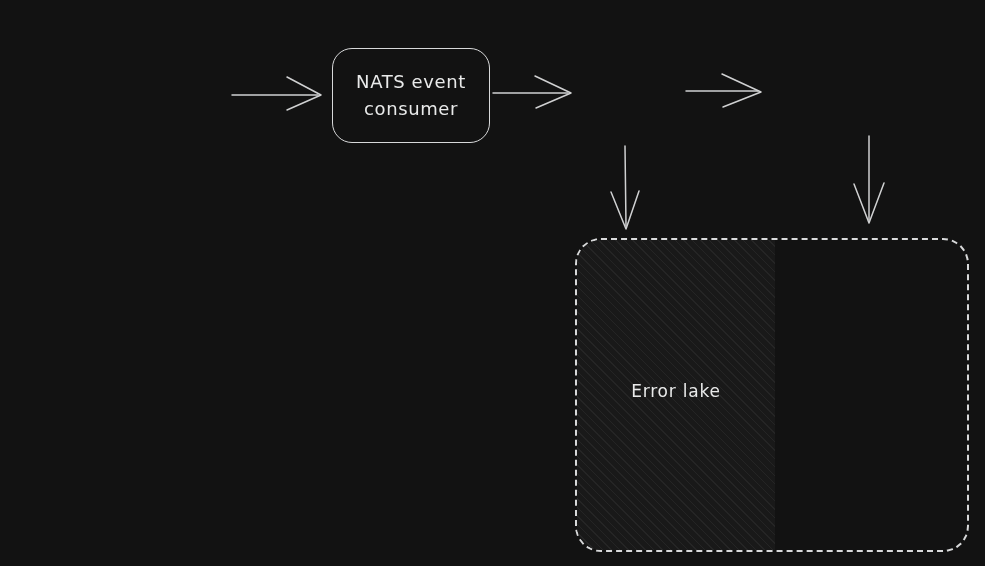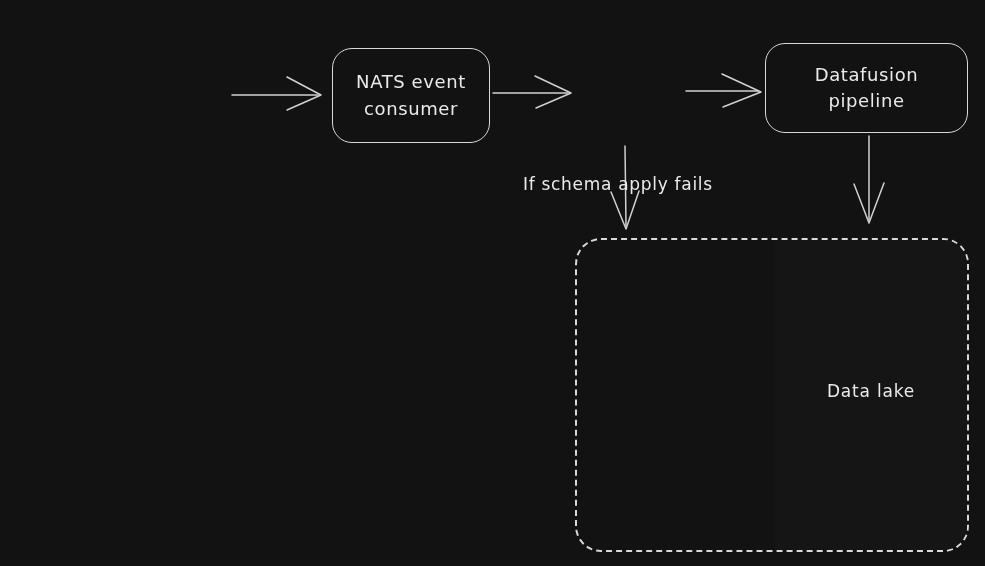--- a/index.html
+++ b/index.html
@@ -117,27 +117,24 @@
 <body>
 
 <div id="canvas">
 
 
   <div class="node node-solid" id="n-nats" style="left:332px; top:48px; width:158px; height:95px; border-radius:20px;">
     <span class="node-label">NATS event consumer</span>
   </div>
 
 
-  <div class="node node-solid" id="n-datafusion" style="left:765px; top:43px; width:203px; height:90px; border-radius:20px;">
-    <span class="node-label">Datafusion pipeline</span>
-  </div>
 
   <div id="lake-container" style="left:575px; top:238px; width:394px; height:314px;">
-    <div class="lake-half" id="data-lake">
-      <span class="lake-label">Data lake</span>
+    <div class="lake-half" id="error-lake">
+      <span class="lake-label">Error lake</span>
     </div>
   </div>
 
   <svg class="edge" style="left:0; top:0; width:985px; height:566px;">
     <path d="M232,95 L318,95"></path>
     <path d="M287,77 L321,95 L287,110"></path>
   </svg>
 
   <svg class="edge" style="left:0; top:0; width:985px; height:566px;">
     <path d="M493,93 L568,93"></path>
@@ -152,15 +149,14 @@
   <svg class="edge" style="left:0; top:0; width:985px; height:566px;">
     <path d="M625,146 L626,226"></path>
     <path d="M611,192 L626,229 L639,191"></path>
   </svg>
 
   <svg class="edge" style="left:0; top:0; width:985px; height:566px;">
     <path d="M869,136 L869,220"></path>
     <path d="M854,184 L869,223 L884,183"></path>
   </svg>
 
-  <div class="edge-label" id="lbl-schema-fail" style="left:523px; top:174px;">If schema apply fails</div>
 
 </div>
 
 </body></html>

